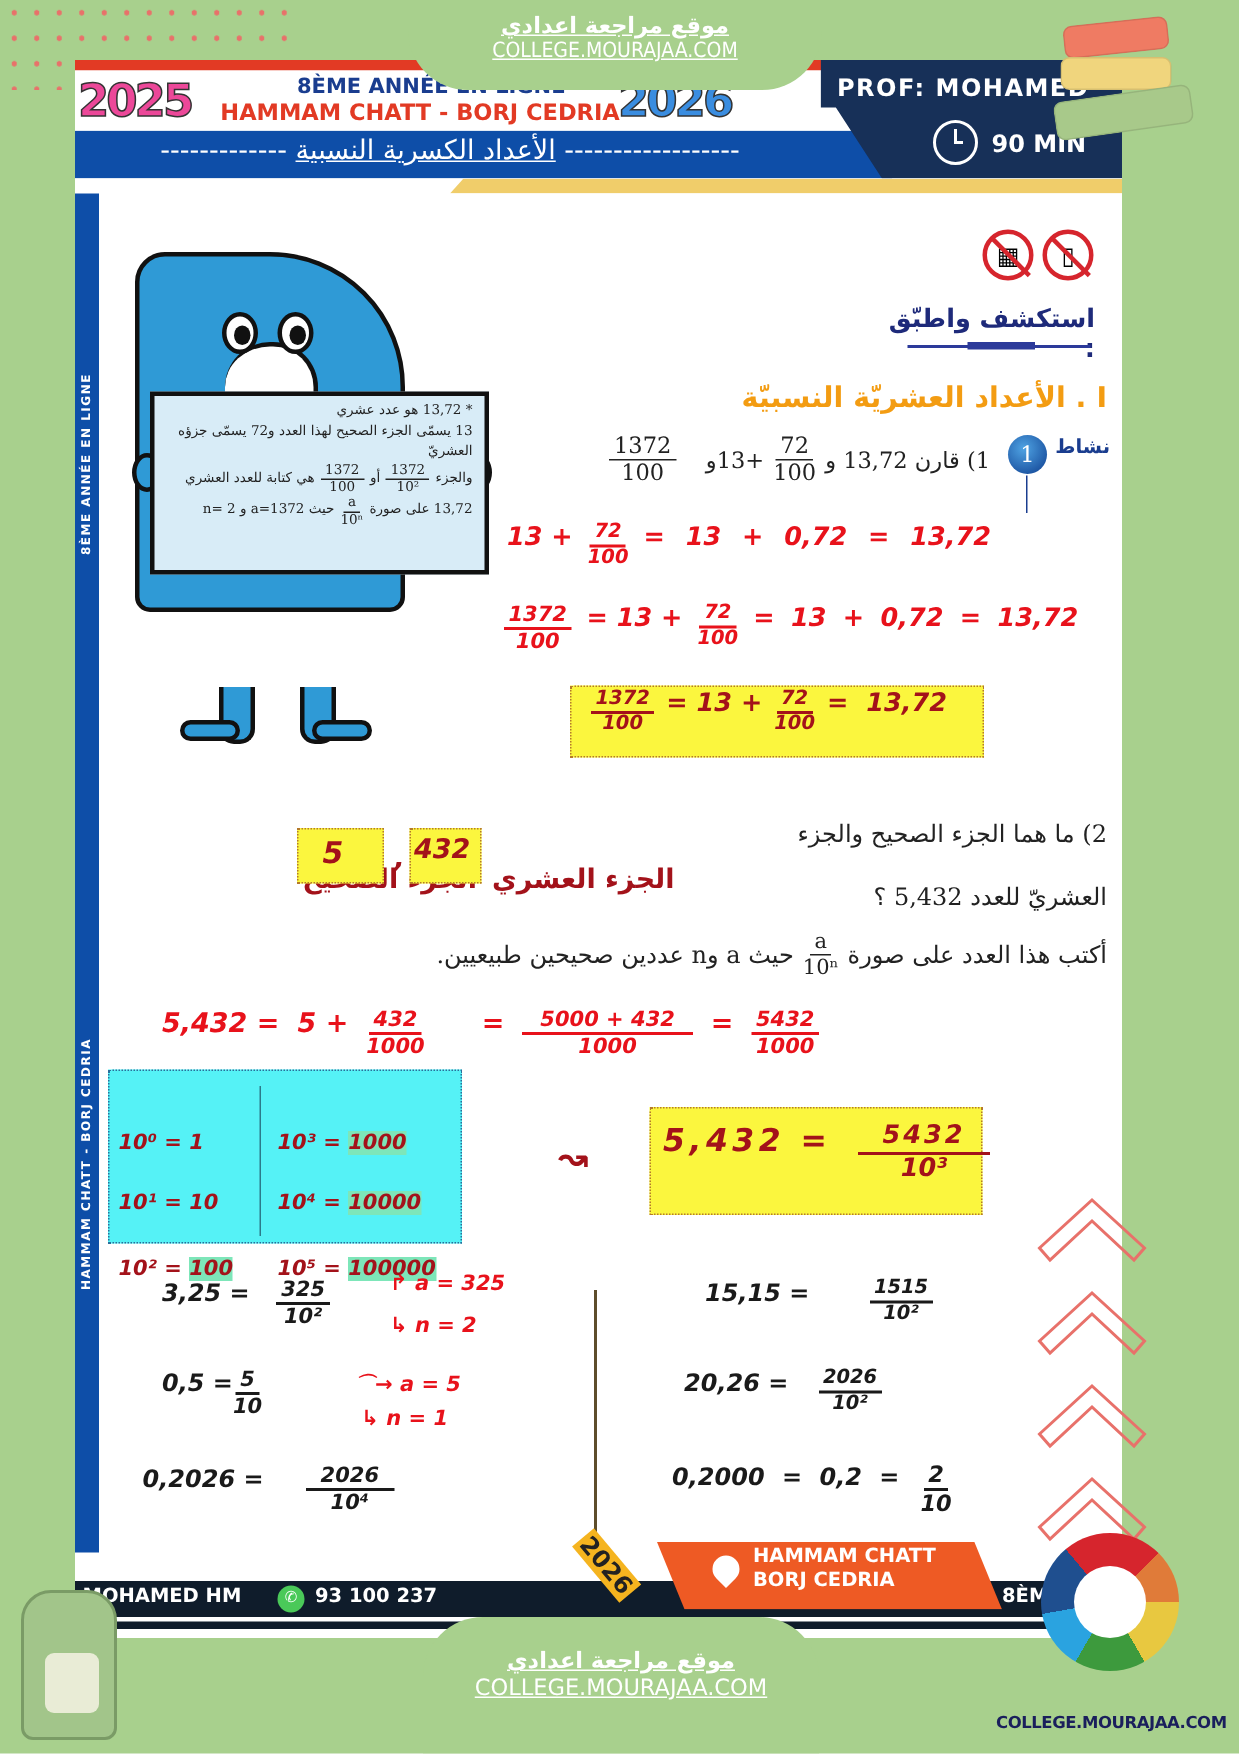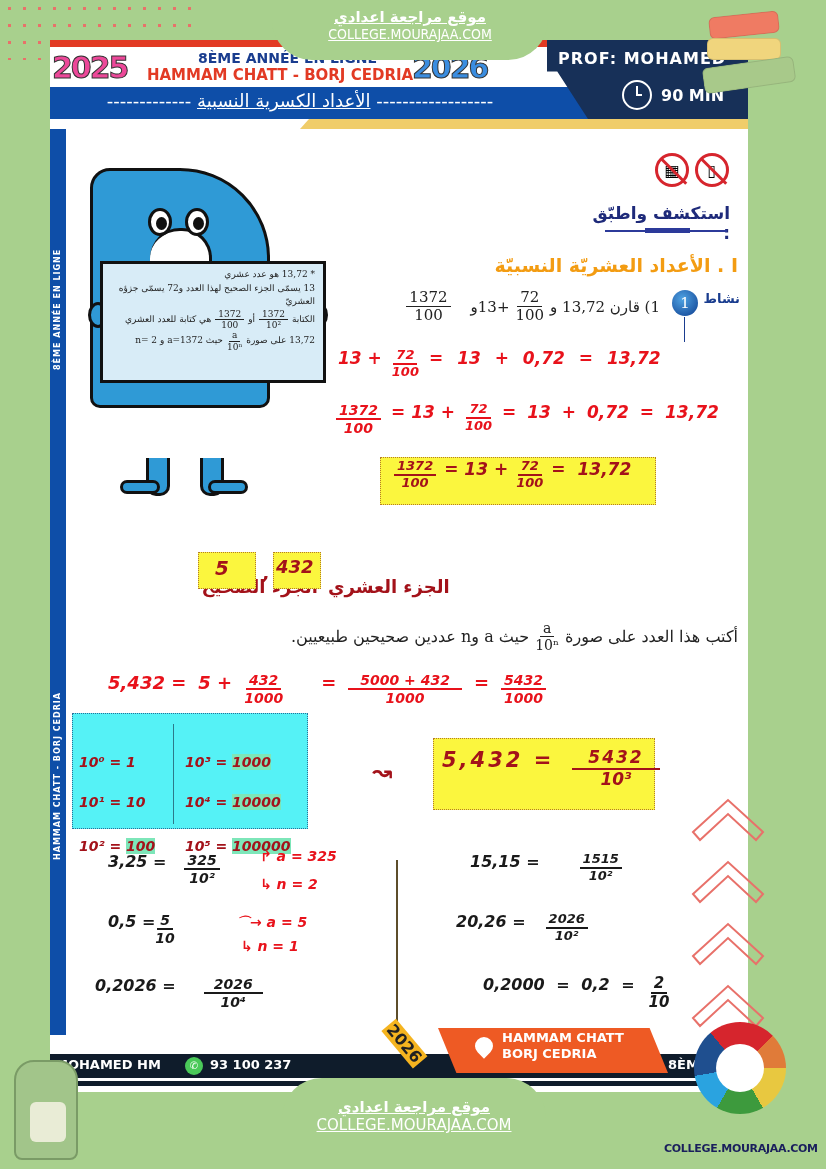--- a/index.html
+++ b/index.html
@@ -147,21 +147,21 @@
     <div class="m-leg" style="left:110px;"></div>
     <div class="m-foot" style="left:30px;"></div>
     <div class="m-foot" style="left:118px;"></div>
   </div>
   <div class="hand" style="left:38px; top:262px;"></div>
   <div class="hand" style="left:258px; top:262px;"></div>
   <div class="sign">
     <div>* <span>13,72</span> <span>هو عدد عشري</span></div>
     <div>13 يسمّى الجزء الصحيح لهذا العدد و72 يسمّى جزؤه العشريّ</div>
     <div style="display:flex;align-items:center;gap:4px;">
-      <span>الكتابة</span>
+      <span>والجزء</span>
       <span class="frac">
           <span class="num">1372</span>
           <span>10²</span>
         </span>
       <span>أو</span>
       <span class="frac">
           <span class="num">1372</span>
           <span>100</span>
         </span>
       <span>هي كتابة للعدد العشري</span>
@@ -221,20 +221,24 @@
         <span>100</span>
       </span>
     <span>= 13 +</span>
     <span class="frac" style="font-size:13px;">
         <span class="num">72</span>
         <span>100</span>
       </span>
     <span style="word-spacing:6px;">= 13,72</span>
   </div>
 
+  <div class="q2 serif">
+    <div>2) ما هما الجزء الصحيح والجزء</div>
+    <div>العشريّ للعدد 5,432 ؟</div>
+  </div>
   <div class="hw dred" style="left:18px; top:536px; font-size:18px; direction:rtl; width:250px; justify-content:flex-start; font-style:normal;">الجزء الصحيح</div>
   <div class="ybox" style="left:148px; top:512px; width:58px; height:37px;"></div>
   <div class="hw dred" style="left:165px; top:516px; font-size:20px;">5</div>
   <div class="hw dred" style="left:213px; top:522px; font-size:18px;">,</div>
   <div class="ybox" style="left:223px; top:512px; width:48px; height:37px;"></div>
   <div class="hw dred" style="left:226px; top:516px; font-size:18px;">432</div>
   <div class="hw dred" style="left:278px; top:536px; font-size:18px; direction:rtl; font-style:normal;">الجزء العشري</div>
   <div class="q2b serif">
     <span>أكتب هذا العدد على صورة</span>
     <span class="frac" style="font-size:14px;">
@@ -322,21 +326,21 @@
         <span>10²</span>
       </span>
   </div>
   <div class="hw blk" style="left:406px; top:872px; font-size:16px; gap:20px;">
     <span>20,26 =</span>
     <span class="frac" style="font-size:13px;">
         <span class="num">2026</span>
         <span>10²</span>
       </span>
   </div>
-  <div class="hw blk" style="left:398px; top:935px; font-size:16px; gap:14px;margin-left:35px;">
+  <div class="hw blk" style="left:398px; top:935px; font-size:16px; gap:14px;">
     <span style="word-spacing:6px;">0,2000 = 0,2 =</span>
     <span class="frac" style="font-size:15px;">
         <span class="num">2</span>
         <span>10</span>
       </span>
   </div>
 
   <div class="foot-bar"></div>
   <div class="foot-stripe"></div>
   <div class="foot-name">MOHAMED HM</div>

